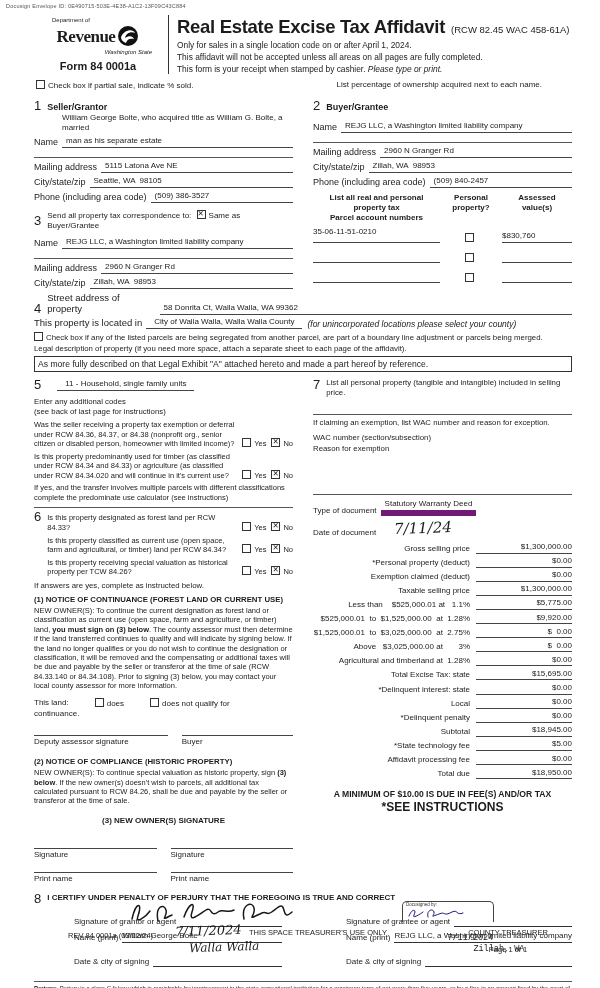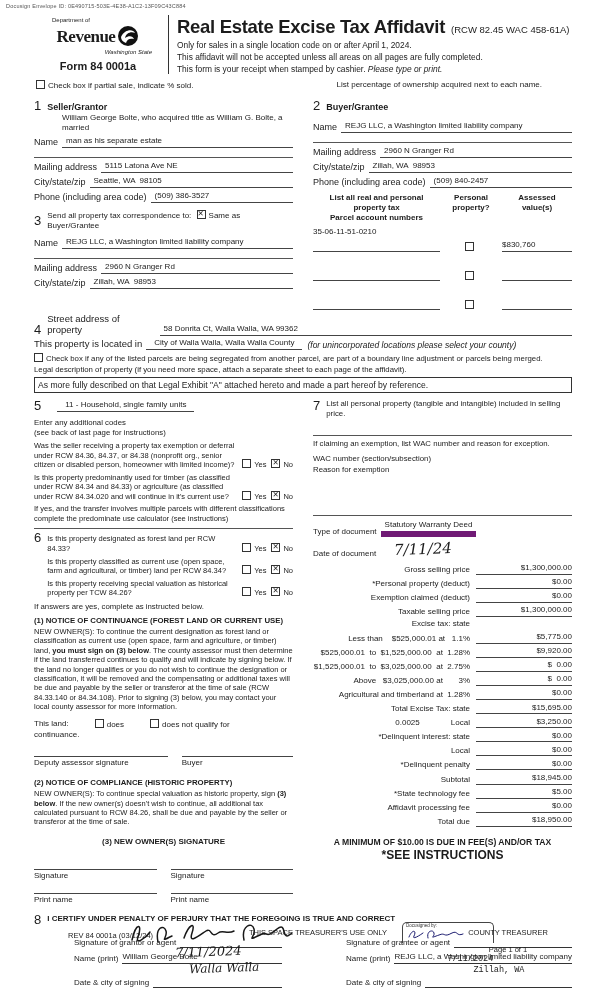--- a/index.html
+++ b/index.html
@@ -36,21 +36,21 @@
   .flbl{font-size:9px;white-space:nowrap;margin-right:4px;}
   .fval{flex:1;border-bottom:1px solid #444;font-size:8px;white-space:pre;padding:0 0 1px 4px;}
   .name2{font-size:8px;white-space:pre-wrap;padding-left:28px;}
   .hr{border-top:1px solid #555;margin-top:5px;}
   
   .p-head{display:flex;font-weight:bold;font-size:8px;text-align:center;margin-top:5px;}
   .p-head .c1{flex:1;}
   .p-head .c2{width:62px;}
   .p-head .c3{width:70px;}
   .prow{display:flex;align-items:flex-end;margin-top:4px;}
-  .prow .p1{flex:1;border-bottom:1px solid #444;font-size:8px;padding-bottom:14px;}
+  .prow .p1{flex:1;border-bottom:1px solid #444;font-size:8px;padding-bottom:5px;}
   .prow .p2{width:62px;text-align:center;}
   .prow .p3{width:70px;border-bottom:1px solid #444;font-size:8px;padding-bottom:1px;}
   
   .s4-row{display:flex;align-items:flex-end;margin-top:2px;}
   .s4-lbl{font-size:9.5px;line-height:1.15;}
   .located{display:flex;align-items:flex-end;margin-top:2px;}
   .loc-val{border-bottom:1px solid #444;font-size:8px;padding:0 8px 1px 8px;margin-left:4px;}
   .loc-note{font-style:italic;font-size:8.5px;margin-left:5px;}
   .legal-box{border:1px solid #333;font-size:8.6px;padding:2px 3px;margin-top:2px;}
   
@@ -292,21 +292,21 @@
         <span>This land:</span>
         <span><span class="cb"></span><span>does</span></span>
         <span><span class="cb"></span><span>does not qualify for</span></span>
       </div>
       <div style="font-size:8px;">continuance.</div>
       <div class="sig-pair">
         <span class="sig-cell" style="flex:1.2;">Deputy assessor signature</span>
         <span class="sig-cell">Buyer</span>
       </div>
       <div class="notice-title" style="margin-top:10px;">(2) NOTICE OF COMPLIANCE (HISTORIC PROPERTY)</div>
-      <div class="notice-body"><span>NEW OWNER(S): To continue special valuation as historic property, sign </span><b>(3) below</b><span>. If the new owner(s) doesn't wish to continue, all additional tax calculated pursuant to RCW 84.26, shall be due and payable by the seller or transferor at the time of sale.</span></div>
+      <div class="notice-body"><span>NEW OWNER(S): To continue special valuation as historic property, sign </span><b>(3) below</b><span>. If the new owner(s) doesn't wish to parcels, all additional tax calculated pursuant to RCW 84.26, shall be due and payable by the seller or transferor at the time of sale.</span></div>
       <div class="center-bold">(3) NEW OWNER(S) SIGNATURE</div>
       <div class="sig-pair" style="margin-top:22px;">
         <span class="sig-cell">Signature</span>
         <span class="sig-cell">Signature</span>
       </div>
       <div class="sig-pair" style="margin-top:12px;">
         <span class="sig-cell">Print name</span>
         <span class="sig-cell">Print name</span>
       </div>
     </div>
@@ -340,24 +340,20 @@
           </div>
           <div class="trow">
             <span class="tlabel">Exemption claimed (deduct)</span>
             <span class="tvalue">$0.00</span>
           </div>
           <div class="trow">
             <span class="tlabel">Taxable selling price</span>
             <span class="tvalue">$1,300,000.00</span>
           </div>
           <div class="trow">
-            <span class="tlabel">Excise tax: state</span>
-            <span class="tvalue blank"></span>
-          </div>
-          <div class="trow">
             <span class="tlabel">Less than    $525,000.01 at   1.1%</span>
             <span class="tvalue">$5,775.00</span>
           </div>
           <div class="trow">
             <span class="tlabel">$525,000.01  to  $1,525,000.00  at  1.28%</span>
             <span class="tvalue">$9,920.00</span>
           </div>
           <div class="trow">
             <span class="tlabel">$1,525,000.01  to  $3,025,000.00  at  2.75%</span>
             <span class="tvalue">$  0.00</span>
@@ -366,24 +362,20 @@
             <span class="tlabel">Above   $3,025,000.00 at       3%</span>
             <span class="tvalue">$  0.00</span>
           </div>
           <div class="trow">
             <span class="tlabel">Agricultural and timberland at  1.28%</span>
             <span class="tvalue">$0.00</span>
           </div>
           <div class="trow">
             <span class="tlabel">Total Excise Tax: state</span>
             <span class="tvalue">$15,695.00</span>
-          </div>
-          <div class="trow">
-            <span class="tlabel">0.0025              Local</span>
-            <span class="tvalue">$3,250.00</span>
           </div>
           <div class="trow">
             <span class="tlabel">*Delinquent interest: state</span>
             <span class="tvalue">$0.00</span>
           </div>
           <div class="trow">
             <span class="tlabel">Local</span>
             <span class="tvalue">$0.00</span>
           </div>
           <div class="trow">

